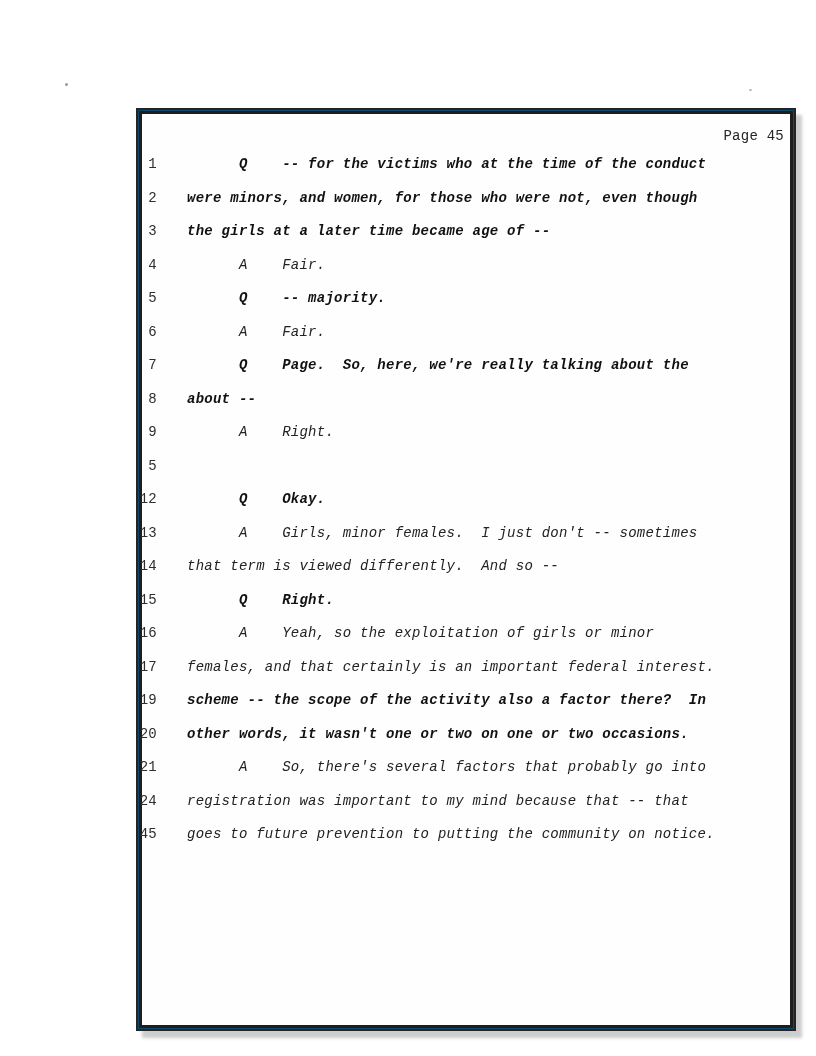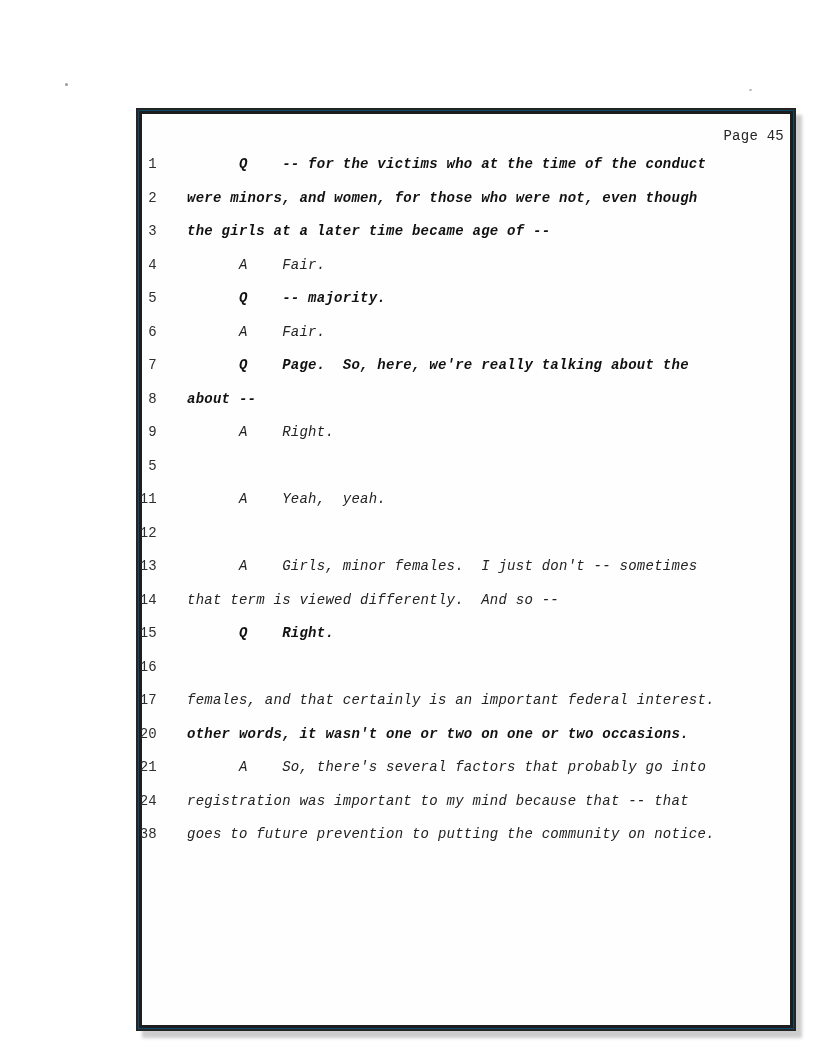--- a/index.html
+++ b/index.html
@@ -93,26 +93,26 @@
         <div class="line bold"><div class="line-num">1</div><div class="line-text">      Q    -- for the victims who at the time of the conduct</div></div>
         <div class="line bold"><div class="line-num">2</div><div class="line-text">were minors, and women, for those who were not, even though</div></div>
         <div class="line bold"><div class="line-num">3</div><div class="line-text">the girls at a later time became age of --</div></div>
         <div class="line"><div class="line-num">4</div><div class="line-text">      A    Fair.</div></div>
         <div class="line bold"><div class="line-num">5</div><div class="line-text">      Q    -- majority.</div></div>
         <div class="line"><div class="line-num">6</div><div class="line-text">      A    Fair.</div></div>
         <div class="line bold"><div class="line-num">7</div><div class="line-text">      Q    Page.  So, here, we're really talking about the</div></div>
         <div class="line bold"><div class="line-num">8</div><div class="line-text">about --</div></div>
         <div class="line"><div class="line-num">9</div><div class="line-text">      A    Right.</div></div>
         <div class="line bold"><div class="line-num">5</div></div>
-        <div class="line"><div class="line-num">11</div><div class="line-text">      A    Yeah,  yeah.</div></div>
-        <div class="line bold"><div class="line-num">12</div></div>
+        <div class="line bold"><div class="line-num">12</div><div class="line-text">      Q    Okay.</div></div>
         <div class="line"><div class="line-num">13</div><div class="line-text">      A    Girls, minor females.  I just don't -- sometimes</div></div>
         <div class="line"><div class="line-num">14</div><div class="line-text">that term is viewed differently.  And so --</div></div>
         <div class="line bold"><div class="line-num">15</div><div class="line-text">      Q    Right.</div></div>
-        <div class="line"><div class="line-num">16</div></div>
+        <div class="line"><div class="line-num">16</div><div class="line-text">      A    Yeah, so the exploitation of girls or minor</div></div>
         <div class="line"><div class="line-num">17</div><div class="line-text">females, and that certainly is an important federal interest.</div></div>
+        <div class="line bold"><div class="line-num">19</div><div class="line-text">scheme -- the scope of the activity also a factor there?  In</div></div>
         <div class="line bold"><div class="line-num">20</div><div class="line-text">other words, it wasn't one or two on one or two occasions.</div></div>
         <div class="line"><div class="line-num">21</div><div class="line-text">      A    So, there's several factors that probably go into</div></div>
         <div class="line"><div class="line-num">24</div><div class="line-text">registration was important to my mind because that -- that</div></div>
-        <div class="line"><div class="line-num">38</div><div class="line-text">goes to future prevention to putting the community on notice.</div></div>
+        <div class="line"><div class="line-num">45</div><div class="line-text">goes to future prevention to putting the community on notice.</div></div>
       </div>
   </div>
 </div>
 
 </body></html>

